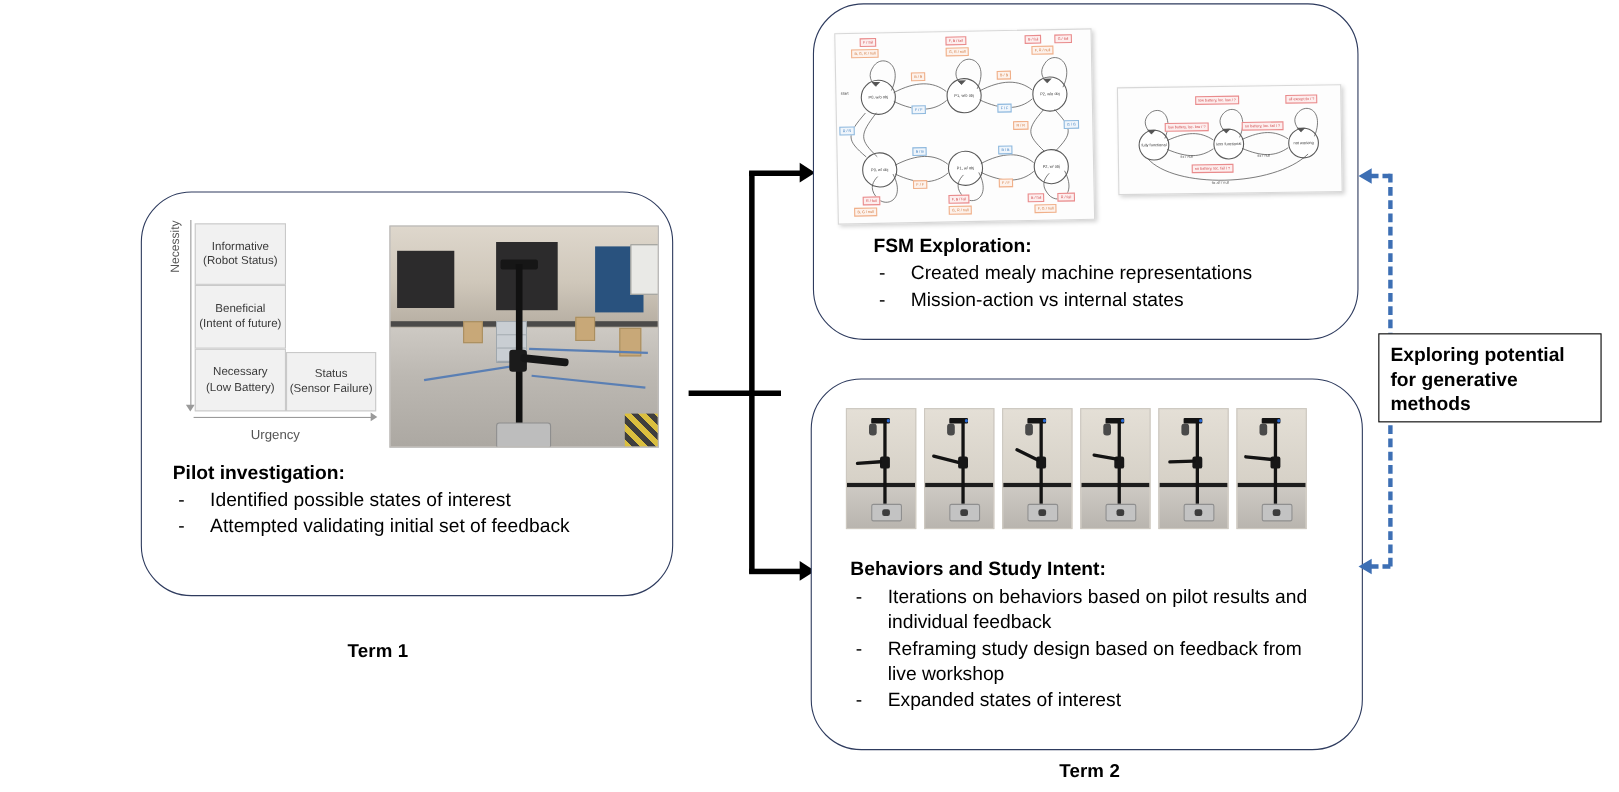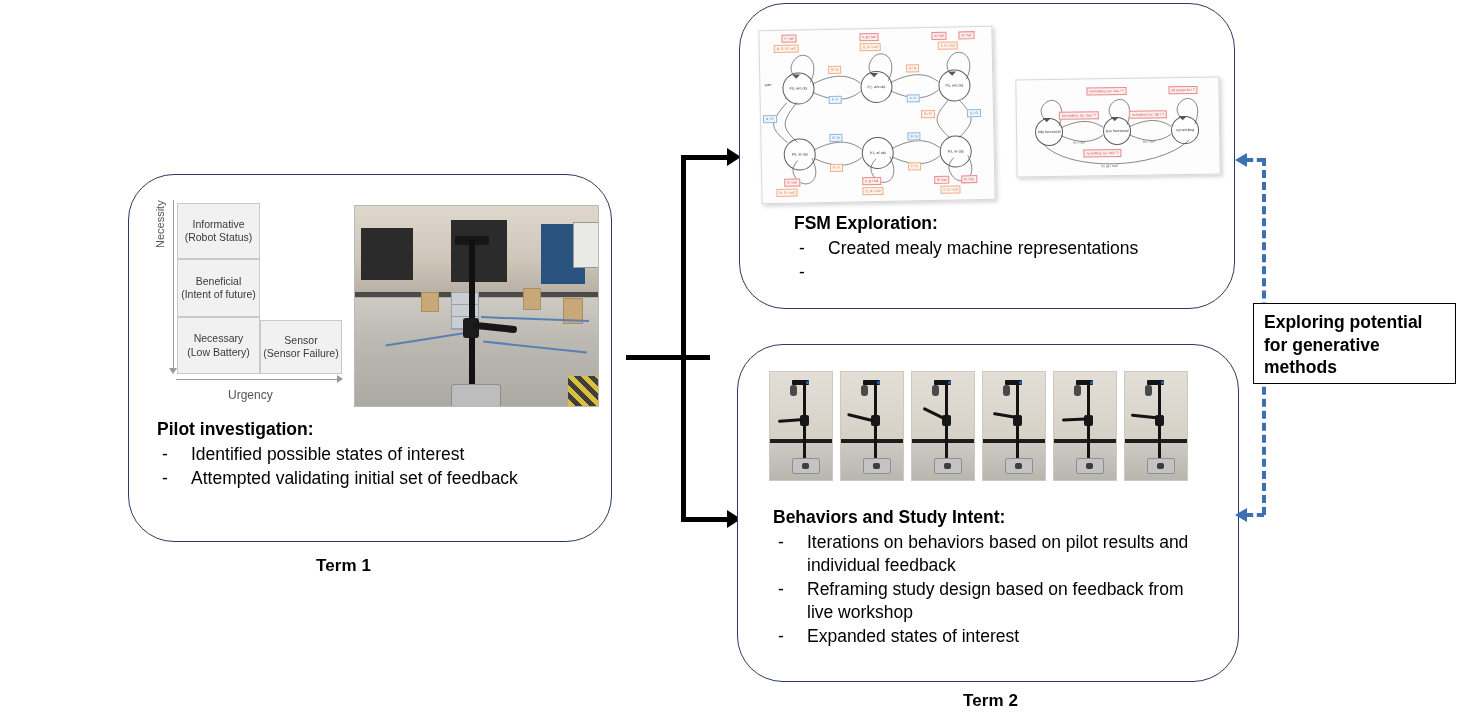--- a/index.html
+++ b/index.html
@@ -28,21 +28,21 @@
   #panel-term2 { left: 737px; top: 344px; width: 502px; height: 338px; }
 
   
   .term-caption {
     position: absolute;
     font-weight: bold;
     font-size: 17px;
     letter-spacing: .1px;
     white-space: nowrap;
   }
-  #caption-term1 { left: 316px; top: 556px; }
+  #caption-term1 { left: 316px; top: 582px; }
   #caption-term2 { left: 963px; top: 691px; }
 
   
   .block { position: absolute; }
   .block-head {
     font-weight: bold;
     font-size: 17.5px;
     margin: 0 0 3px 0;
     white-space: nowrap;
   }
@@ -329,21 +329,21 @@
     </div>
     <div class="quad-cell" id="cell-beneficial">
       <span>Beneficial</span>
       <span>(Intent of future)</span>
     </div>
     <div class="quad-cell" id="cell-necessary">
       <span>Necessary</span>
       <span>(Low Battery)</span>
     </div>
     <div class="quad-cell" id="cell-urgent">
-      <span>Sensor</span>
+      <span>Status</span>
       <span>(Sensor Failure)</span>
     </div>
   </div>
 
   <div id="lab-photo">
     <div class="wall"></div>
     <div class="floor"></div>
     <div class="baseboard"></div>
     <div class="shelf-dark" style="left:6px;top:22px;width:52px;height:52px;"></div>
     <div class="shelf-dark" style="left:96px;top:14px;width:56px;height:62px;"></div>
@@ -497,20 +497,21 @@
 
   <div class="block" id="block-fsm">
     <div class="block-head">FSM Exploration:</div>
     <ul class="bullets">
       <li>
         <span class="dash">-</span>
         <span>Created mealy machine representations</span>
       </li>
       <li>
         <span class="dash">-</span>
+        <span>Mission-action vs internal states</span>
       </li>
     </ul>
   </div>
 
   <div class="panel" id="panel-term2"></div>
 
   <div id="photo-strip">
     <div class="robot-thumb">
       <div class="tw"></div>
         <div class="tb"></div>

